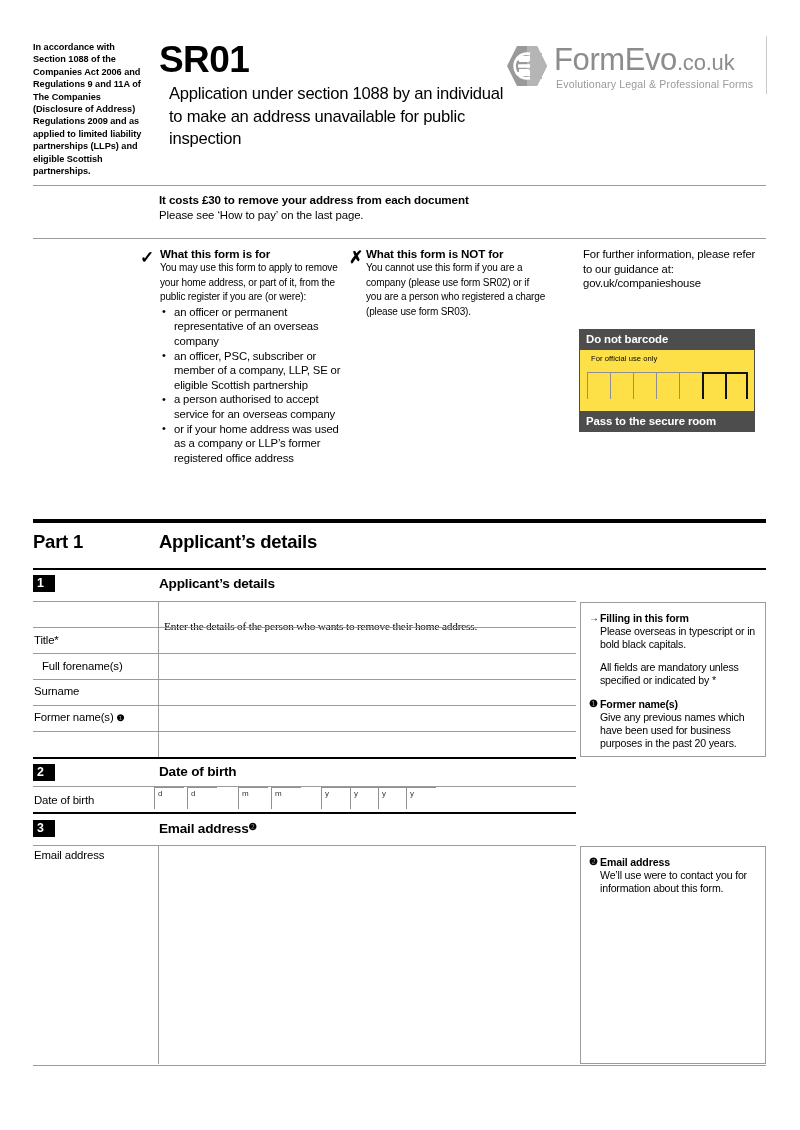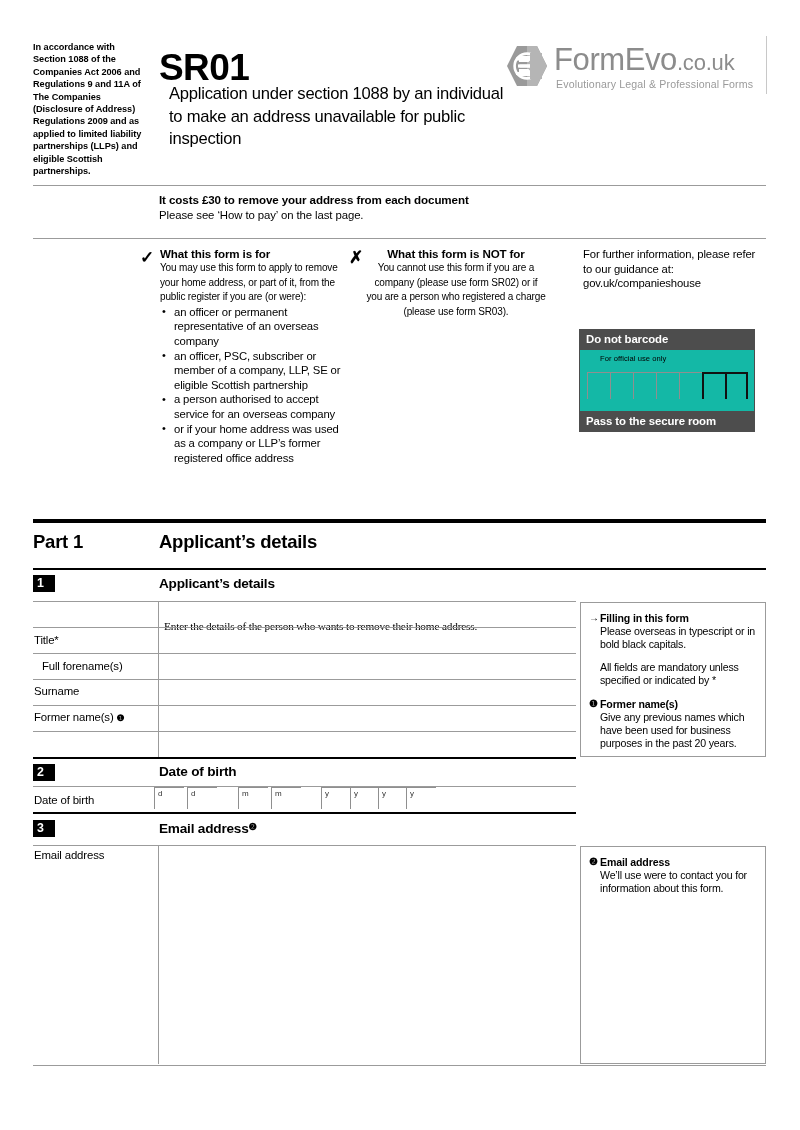--- a/index.html
+++ b/index.html
@@ -58,21 +58,20 @@
     letter-spacing: -0.05px;
   }
   .form-code {
     position: absolute;
     left: 159px;
     top: 40px;
     font-size: 37px;
     line-height: 40px;
     font-weight: 700;
     letter-spacing: -0.6px;
-    margin-top: 8px;
   }
   .form-title {
     position: absolute;
     left: 169px;
     top: 83px;
     width: 340px;
     font-size: 16.6px;
     line-height: 22.6px;
     font-weight: 400;
     letter-spacing: -0.25px;
@@ -165,21 +164,20 @@
     position: absolute;
     left: 160px;
     top: 247px;
     width: 187px;
   }
   .col-not {
     position: absolute;
     left: 366px;
     top: 247px;
     width: 180px;
-    text-align: center;
   }
   .bullets {
     list-style: none;
     margin: 0;
     padding: 0;
   }
   .bullets li {
     position: relative;
     padding-left: 14px;
     font-size: 11.3px;
@@ -219,24 +217,24 @@
     font-weight: 700;
     letter-spacing: -0.1px;
     padding: 4px 6px 4px 7px;
     box-sizing: border-box;
     height: 21px;
     line-height: 13px;
   }
   .bc-mid {
     border-left: 1px solid #4d4d4d;
     border-right: 1px solid #4d4d4d;
-    background: #14b8a6;
+    background: #fde047;
     height: 61px;
     box-sizing: border-box;
-    padding: 4px 6px 0 20px;
+    padding: 4px 6px 0 11px;
     position: relative;
   }
   .bc-official {
     font-size: 7.6px;
     letter-spacing: 0.05px;
     margin-bottom: 3px;
   }
   .bc-cells {
     position: absolute;
     left: 7px;

